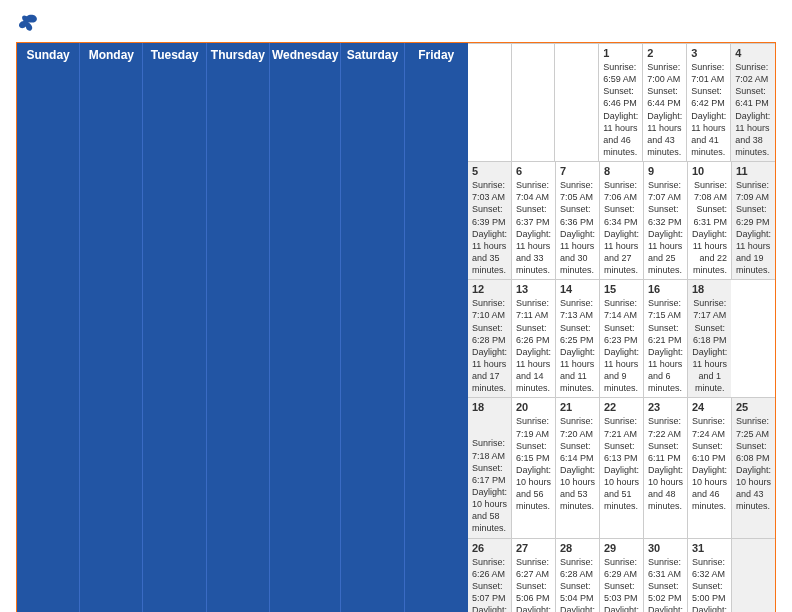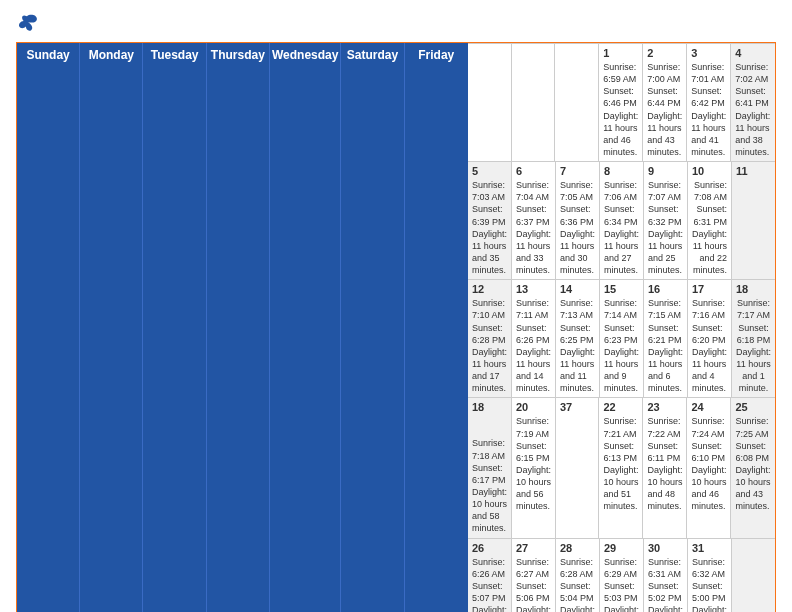--- a/index.html
+++ b/index.html
@@ -199,20 +199,23 @@
 Daylight: 11 hours and 25 minutes.</div>
           </div>
           <div class="cal-cell">
             <span class="day-num">10</span>
             <div class="cell-text" style="white-space: pre-line; text-align: right;">Sunrise: 7:08 AM
 Sunset: 6:31 PM
 Daylight: 11 hours and 22 minutes.</div>
           </div>
           <div class="cal-cell shaded">
             <span class="day-num">11</span>
+            <div class="cell-text" style="white-space: pre-line;">Sunrise: 7:09 AM
+Sunset: 6:29 PM
+Daylight: 11 hours and 19 minutes.</div>
           </div>
         </div>
         <div class="cal-row">
           <div class="cal-cell shaded">
             <span class="day-num">12</span>
             <div class="cell-text" style="white-space: pre-line;">Sunrise: 7:10 AM
 Sunset: 6:28 PM
 Daylight: 11 hours and 17 minutes.</div>
           </div>
           <div class="cal-cell">
@@ -232,26 +235,20 @@
             <div class="cell-text" style="white-space: pre-line;">Sunrise: 7:14 AM
 Sunset: 6:23 PM
 Daylight: 11 hours and 9 minutes.</div>
           </div>
           <div class="cal-cell">
             <span class="day-num">16</span>
             <div class="cell-text" style="white-space: pre-line;">Sunrise: 7:15 AM
 Sunset: 6:21 PM
 Daylight: 11 hours and 6 minutes.</div>
           </div>
-          <div class="cal-cell">
-            <span class="day-num">17</span>
-            <div class="cell-text" style="white-space: pre-line;">Sunrise: 7:16 AM
-Sunset: 6:20 PM
-Daylight: 11 hours and 4 minutes.</div>
-          </div>
           <div class="cal-cell shaded">
             <span class="day-num">18</span>
             <div class="cell-text" style="white-space: pre-line; text-align: center;">Sunrise: 7:17 AM
 Sunset: 6:18 PM
 Daylight: 11 hours and 1 minute.</div>
           </div>
         </div>
         <div class="cal-row">
           <div class="cal-cell shaded">
             <span class="day-num">18</span>
@@ -259,21 +256,24 @@
 Sunset: 6:17 PM
 Daylight: 10 hours and 58 minutes.</div>
           </div>
           <div class="cal-cell">
             <span class="day-num">20</span>
             <div class="cell-text" style="white-space: pre-line;">Sunrise: 7:19 AM
 Sunset: 6:15 PM
 Daylight: 10 hours and 56 minutes.</div>
           </div>
           <div class="cal-cell">
-            <span class="day-num">37</span>
+            <span class="day-num">21</span>
+            <div class="cell-text" style="white-space: pre-line;">Sunrise: 7:20 AM
+Sunset: 6:14 PM
+Daylight: 10 hours and 53 minutes.</div>
           </div>
           <div class="cal-cell">
             <span class="day-num">22</span>
             <div class="cell-text" style="white-space: pre-line;">Sunrise: 7:21 AM
 Sunset: 6:13 PM
 Daylight: 10 hours and 51 minutes.</div>
           </div>
           <div class="cal-cell">
             <span class="day-num">23</span>
             <div class="cell-text" style="white-space: pre-line;">Sunrise: 7:22 AM

